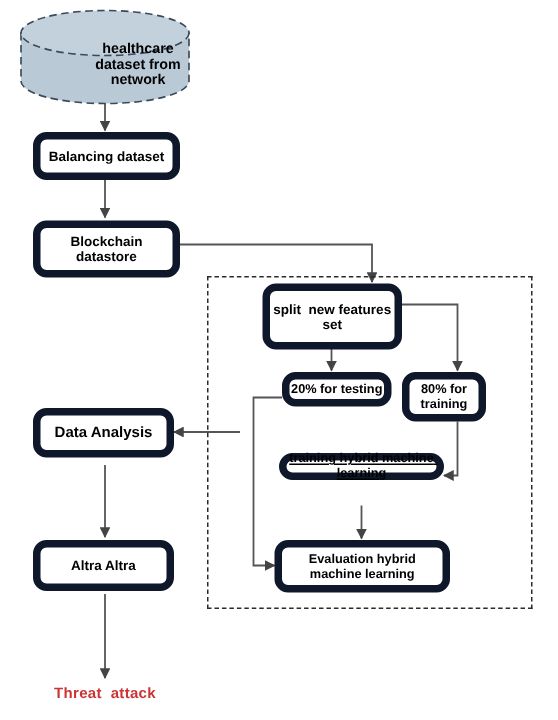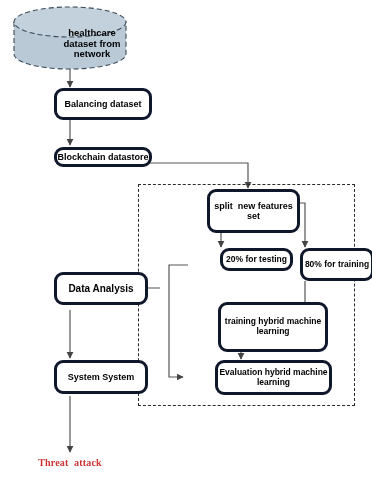--- a/index.html
+++ b/index.html
@@ -34,39 +34,37 @@
     text-align: center;
     font-family: "Liberation Sans", sans-serif;
     font-weight: bold;
     color: #000000;
     line-height: 1.15;
     white-space: pre-wrap;
     z-index: 3;
   }
   .box {
     background: #ffffff;
-    border: 3px solid #0f172a;
+    border: 5px solid #0f172a;
     border-radius: 9px;
-    margin-left: 32px;
   }
   .cylinder-label {
     background: transparent;
     border: none;
     z-index: 4;
     padding-left: 44px;
   }
   .plain-label {
     background: transparent;
     border: none;
   }
   .threat {
     color: #cc3333;
     font-weight: bold;
     letter-spacing: 0.2px;
-    font-family: Liberation Serif, serif;
   }
   .dashed-region {
     position: absolute;
     box-sizing: border-box;
     border: 1px dashed #2b2b2b;
     background: transparent;
     z-index: 1;
   }
 </style>
 </head>
@@ -130,31 +128,31 @@
     <g>
       <path d="M 14 22 L 14 54 A 56 15 0 0 0 126 54 L 126 22 Z" fill="#b9c9d6" stroke="#3a4a59" stroke-width="1.1" stroke-dasharray="5,3"></path>
       <ellipse cx="70" cy="22" rx="56" ry="15" fill="#c3d1dc" stroke="#3a4a59" stroke-width="1.1" stroke-dasharray="5,3"></ellipse>
     </g>
   </svg>
 
   <div class="node cylinder-label" style="left:14px; top:28px; width:112px; height:32px; font-size:9.5px;">healthcare dataset from network</div>
 
   <div class="node box" style="left:22px; top:88px; width:98px; height:32px; font-size:9px;">Balancing dataset</div>
 
-  <div class="node box" style="left:22px; top:147px; width:98px; height:20px; font-size:9px;">Blockchain datastore</div>
+  <div class="node box" style="left:22px; top:147px; width:98px; height:38px; font-size:9px;">Blockchain datastore</div>
 
   <div class="node box" style="left:175px; top:189px; width:93px; height:44px; font-size:9px;">split  new features set</div>
 
   <div class="node box" style="left:188px; top:248px; width:73px; height:23px; font-size:8.5px;">20% for testing</div>
 
-  <div class="node box" style="left:268px; top:248px; width:74px; height:33px; font-size:8.5px;">80% for training</div>
+  <div class="node box" style="left:268px; top:248px; width:56px; height:33px; font-size:8.5px;">80% for training</div>
 
-  <div class="node box" style="left:186px; top:302px; width:110px; height:50px; font-size:8.5px;">training hybrid machine learning</div>
+  <div class="node box" style="left:186px; top:302px; width:110px; height:18px; font-size:8.5px;text-decoration:underline;">training hybrid machine learning</div>
 
   <div class="node box" style="left:183px; top:360px; width:117px; height:35px; font-size:8.5px;">Evaluation hybrid machine learning</div>
 
   <div class="node box" style="left:22px; top:272px; width:94px; height:33px; font-size:10px;">Data Analysis</div>
 
-  <div class="node box" style="left:22px; top:360px; width:94px; height:34px; font-size:9px;">System System</div>
+  <div class="node box" style="left:22px; top:360px; width:94px; height:34px; font-size:9px;">Altra Altra</div>
 
   <div class="node plain-label threat" style="left:22px; top:455px; width:96px; height:16px; font-size:10px;">Threat  attack</div>
 
 </div>
 
 </body></html>

